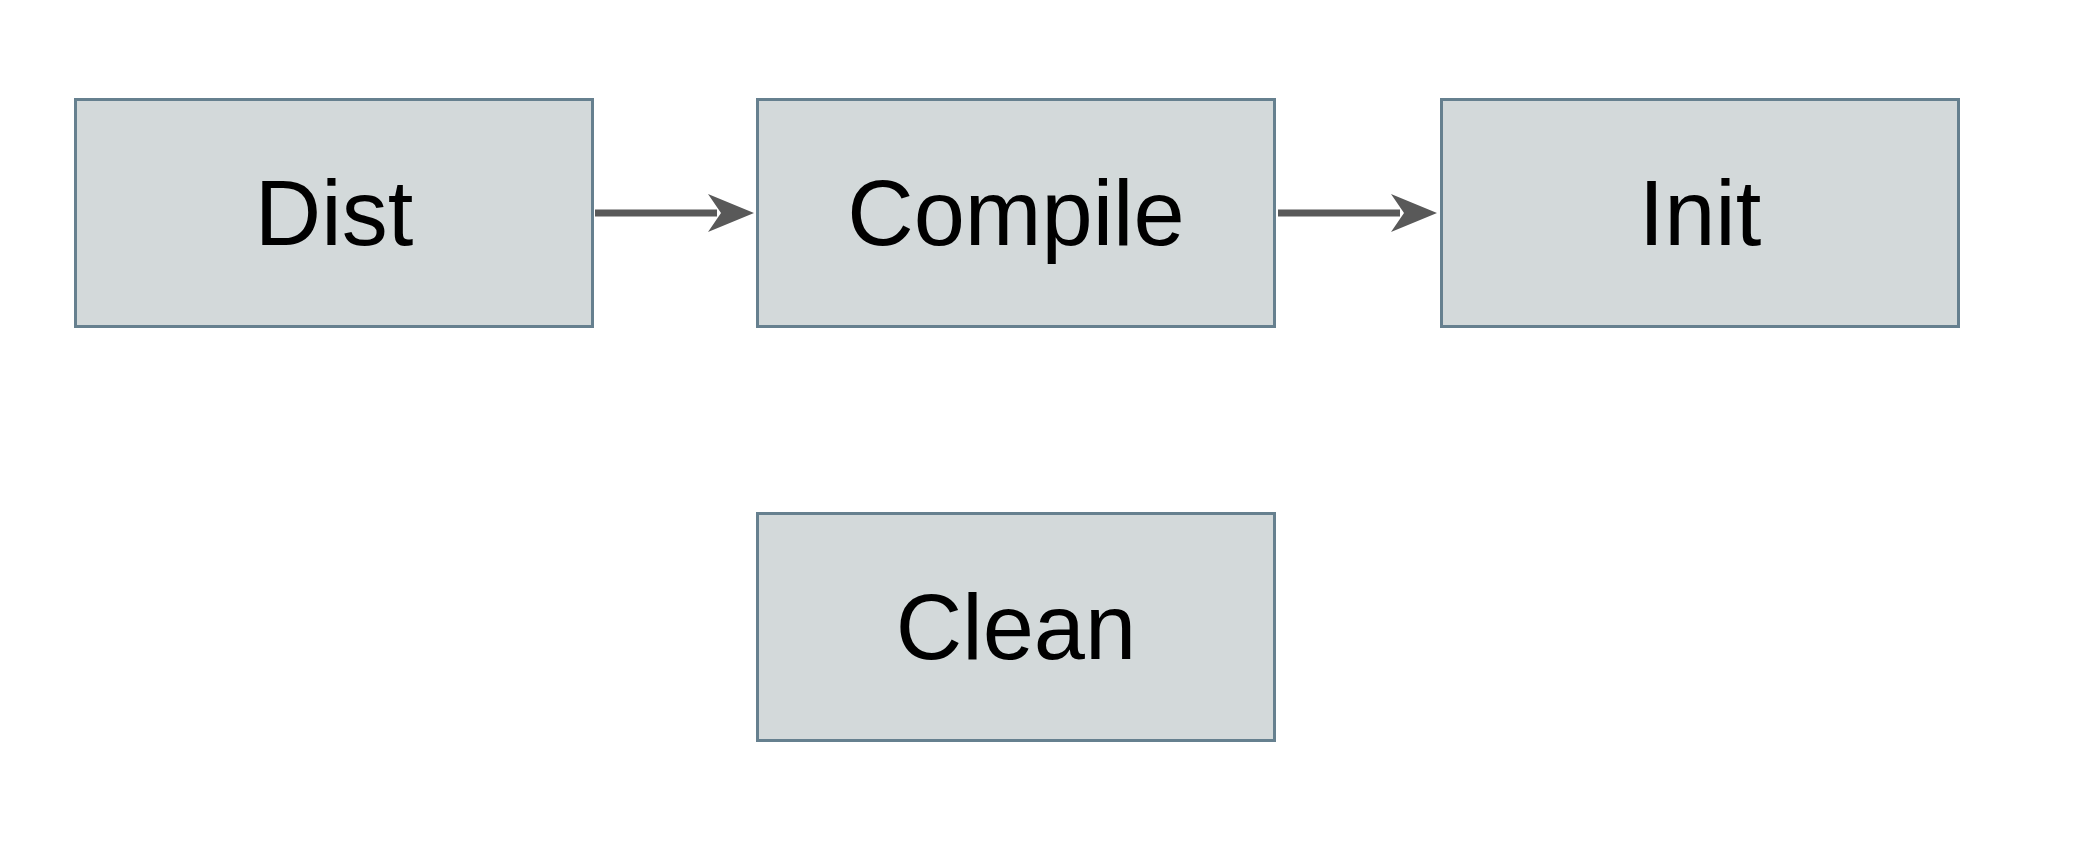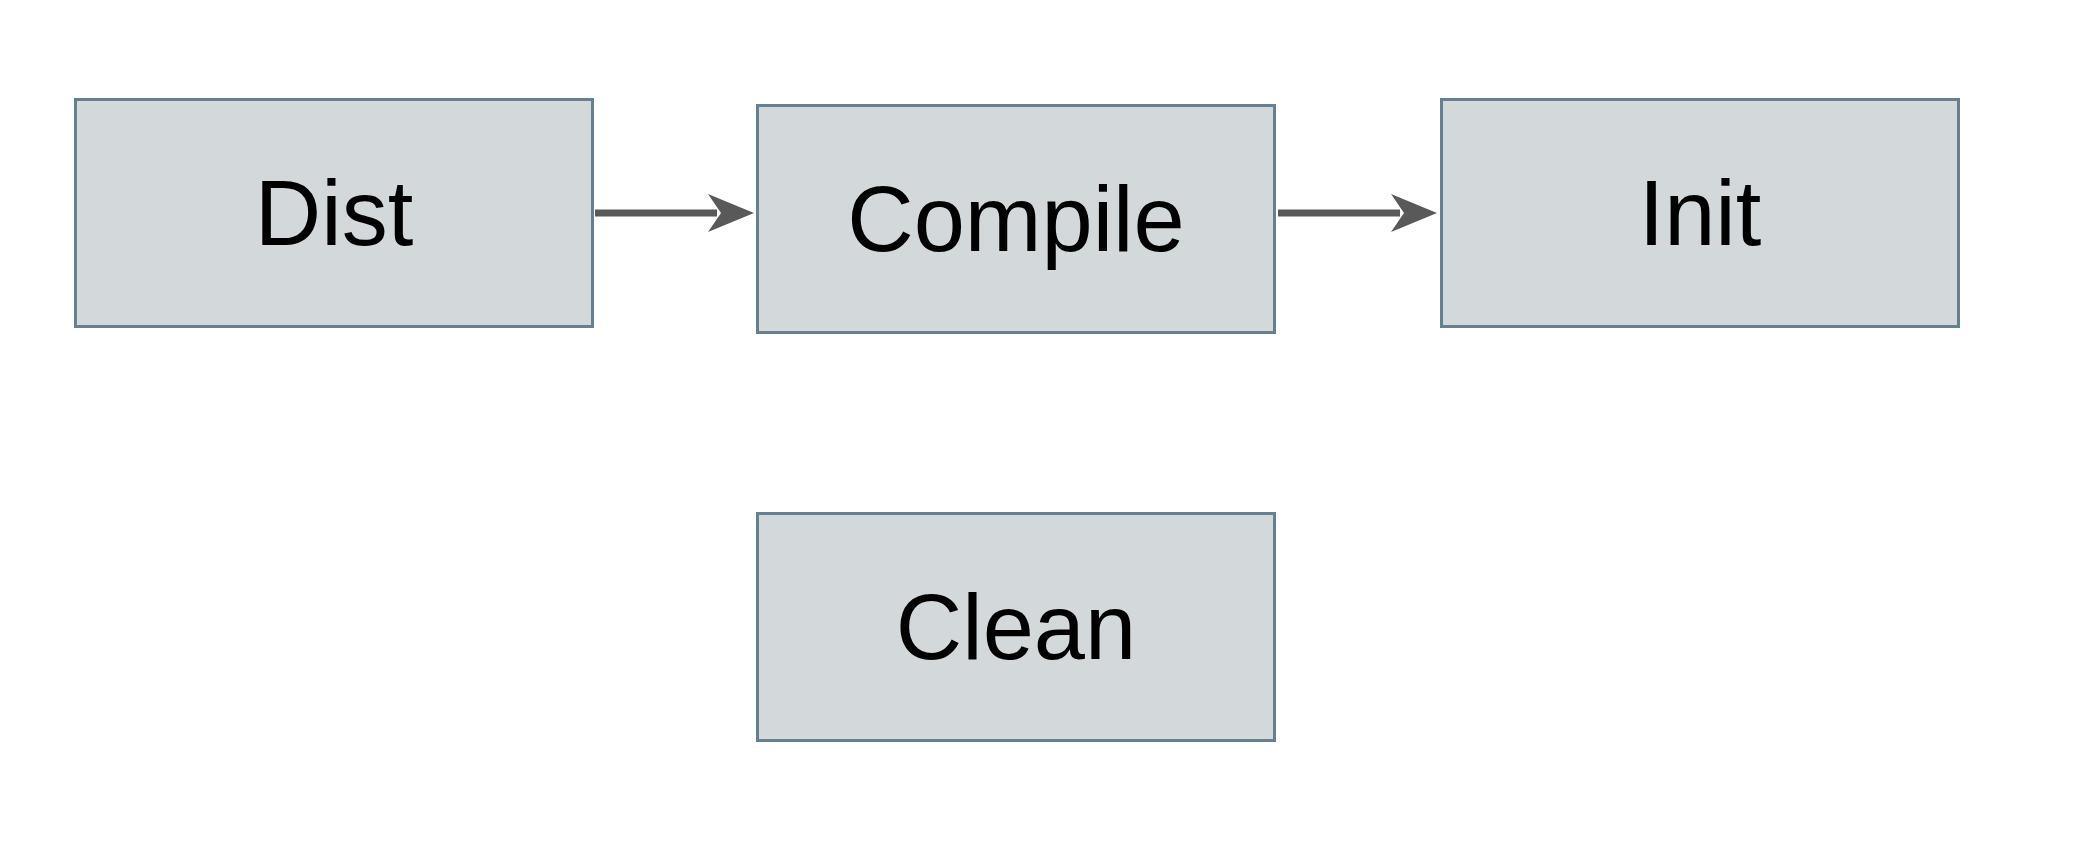--- a/index.html
+++ b/index.html
@@ -27,21 +27,21 @@
     justify-content: center;
   }
   .node .label {
     color: var(--text, #000000);
     font-size: 92px;
     line-height: 1;
     white-space: nowrap;
     letter-spacing: 0px;
   }
   .node-dist    { left: 74px;   top: 98px;  }
-  .node-compile { left: 756px;  top: 98px; margin-top: 6px;  }
+  .node-compile { left: 756px;  top: 98px;  }
   .node-init    { left: 1440px; top: 98px;  }
   .node-clean   { left: 756px;  top: 512px; }
 
   .edge {
     position: absolute;
     width: 162px;
     height: 40px;
     color: var(--arrow, #595959);
   }
   .edge svg { display: block; width: 100%; height: 100%; }

